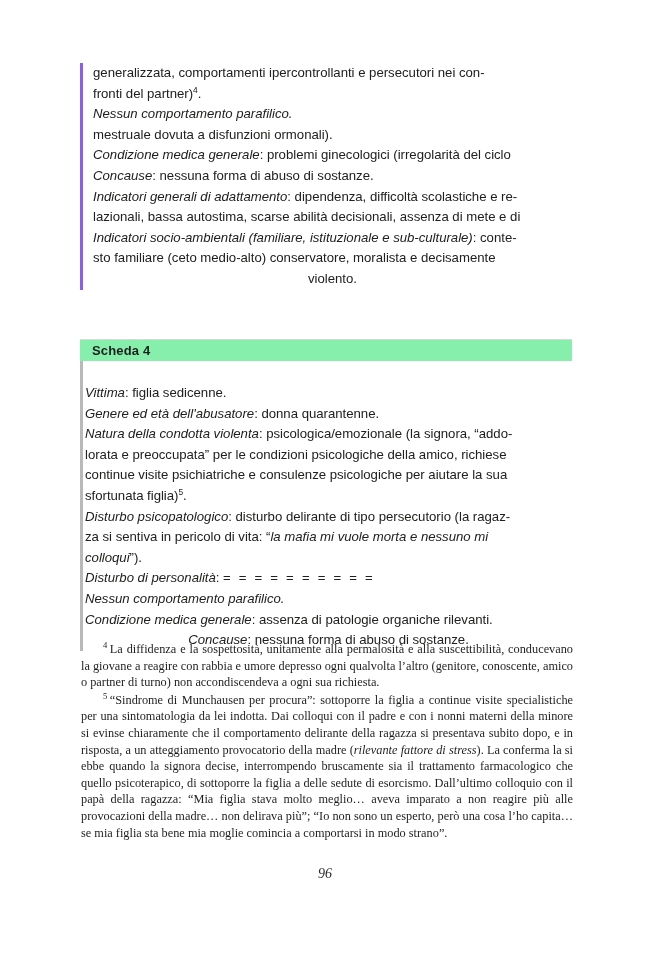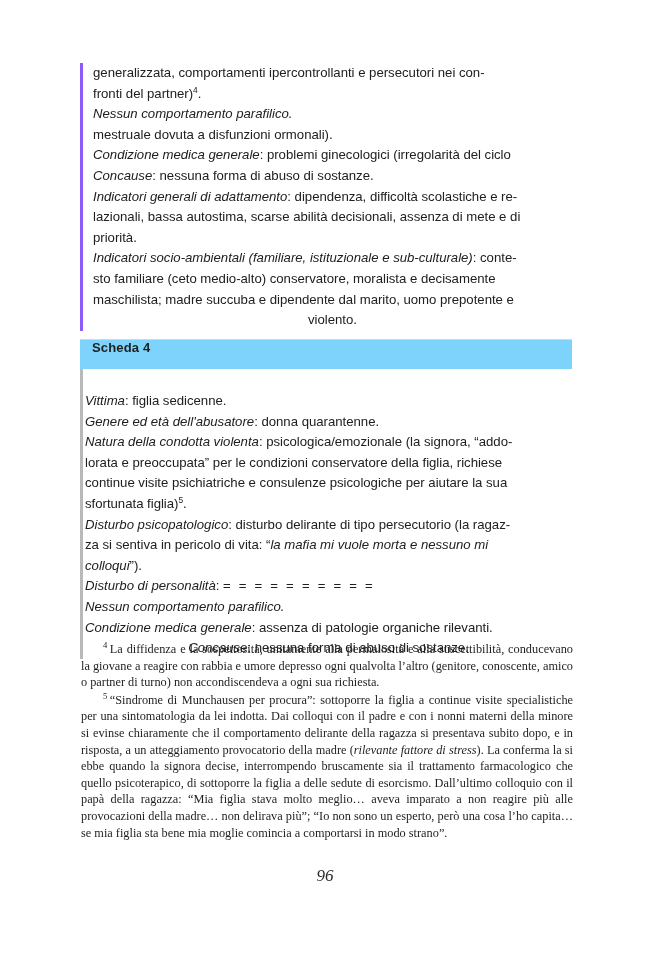--- a/index.html
+++ b/index.html
@@ -61,26 +61,26 @@
 
   
   .scheda-box {
     position: absolute;
     left: 80px;
     top: 339px;
     width: 492px;
     box-sizing: border-box;
   }
   .scheda-header {
-    background: #7dd3fc;
-    height: 30px;
+    background: #86efac;
+    height: 22px;
     border-top: 1px solid #d8d8d8;
     box-sizing: border-box;
     display: flex;
-    align-items: flex-start;
+    align-items: center;
     padding-left: 12px;
   }
   .scheda-title {
     font-family: "Liberation Sans", sans-serif;
     font-weight: bold;
     font-size: 13px;
     color: #1f201e;
     letter-spacing: 0.15px;
   }
   .scheda-body {
@@ -124,57 +124,55 @@
 
   
   .page-number {
     position: absolute;
     left: 0;
     top: 866px;
     width: 650px;
     text-align: center;
     font-family: "Liberation Serif", serif;
     font-style: italic;
-    font-size: 17px;
+    font-size: 14px;
     color: #2a2b29;
   }
 </style>
 </head>
 <body>
 
 <div class="page">
 
   <div class="box-continued scan-sans">
     <div id="continued-lines">
         <div class="body-line"><span>generalizzata, comportamenti ipercontrollanti e persecutori nei con-</span></div>
         <div class="body-line"><span>fronti del partner)</span><sup class="fn">4</sup><span>.</span></div>
         <div class="body-line"><span class="it">Nessun comportamento parafilico.</span></div>
         <div class="body-line"><span>mestruale dovuta a disfunzioni ormonali).</span></div>
         <div class="body-line"><span class="it">Condizione medica generale</span><span>: problemi ginecologici (irregolarità del ciclo</span></div>
         <div class="body-line"><span class="it">Concause</span><span>: nessuna forma di abuso di sostanze.</span></div>
         <div class="body-line"><span class="it">Indicatori generali di adattamento</span><span>: dipendenza, difficoltà scolastiche e re-</span></div>
         <div class="body-line"><span>lazionali, bassa autostima, scarse abilità decisionali, assenza di mete e di</span></div>
-        <div class="body-line"><span>priorità.</span></div>
         <div class="body-line"><span class="it">Indicatori socio-ambientali (familiare, istituzionale e sub-culturale)</span><span>: conte-</span></div>
         <div class="body-line"><span>sto familiare (ceto medio-alto) conservatore, moralista e decisamente</span></div>
-        <div class="body-line"><span>maschilista; madre succuba e dipendente dal marito, uomo prepotente e</span></div>
         <div class="body-line last-of-par"><span>violento.</span></div>
       </div>
   </div>
 
   <div class="scheda-box">
     <div class="scheda-header">
       <span class="scheda-title">Scheda 4</span>
     </div>
     <div class="scheda-body scan-sans">
       <div id="scheda-lines">
           <div class="body-line"><span class="it">Vittima</span><span>: figlia sedicenne.</span></div>
           <div class="body-line"><span class="it">Genere ed età dell'abusatore</span><span>: donna quarantenne.</span></div>
           <div class="body-line"><span class="it">Natura della condotta violenta</span><span>: psicologica/emozionale (la signora, “addo-</span></div>
-          <div class="body-line"><span>lorata e preoccupata” per le condizioni conservatore della figlia, richiese</span></div>
+          <div class="body-line"><span>lorata e preoccupata” per le condizioni psicologiche della amico, richiese</span></div>
           <div class="body-line"><span>continue visite psichiatriche e consulenze psicologiche per aiutare la sua</span></div>
           <div class="body-line"><span>sfortunata figlia)</span><sup class="fn">5</sup><span>.</span></div>
           <div class="body-line"><span class="it">Disturbo psicopatologico</span><span>: disturbo delirante di tipo persecutorio (la ragaz-</span></div>
           <div class="body-line"><span>za si sentiva in pericolo di vita: “</span><span class="it">la mafia mi vuole morta e nessuno mi</span></div>
           <div class="body-line"><span class="it">colloqui</span><span>”).</span></div>
           <div class="body-line"><span class="it">Disturbo di personalità</span><span>: </span><span class="eqs">= = = = = = = = = =</span></div>
           <div class="body-line"><span class="it">Nessun comportamento parafilico.</span></div>
           <div class="body-line"><span class="it">Condizione medica generale</span><span>: assenza di patologie organiche rilevanti.</span></div>
           <div class="body-line last-of-par"><span class="it">Concause</span><span>: nessuna forma di abuso di sostanze.</span></div>
         </div>

